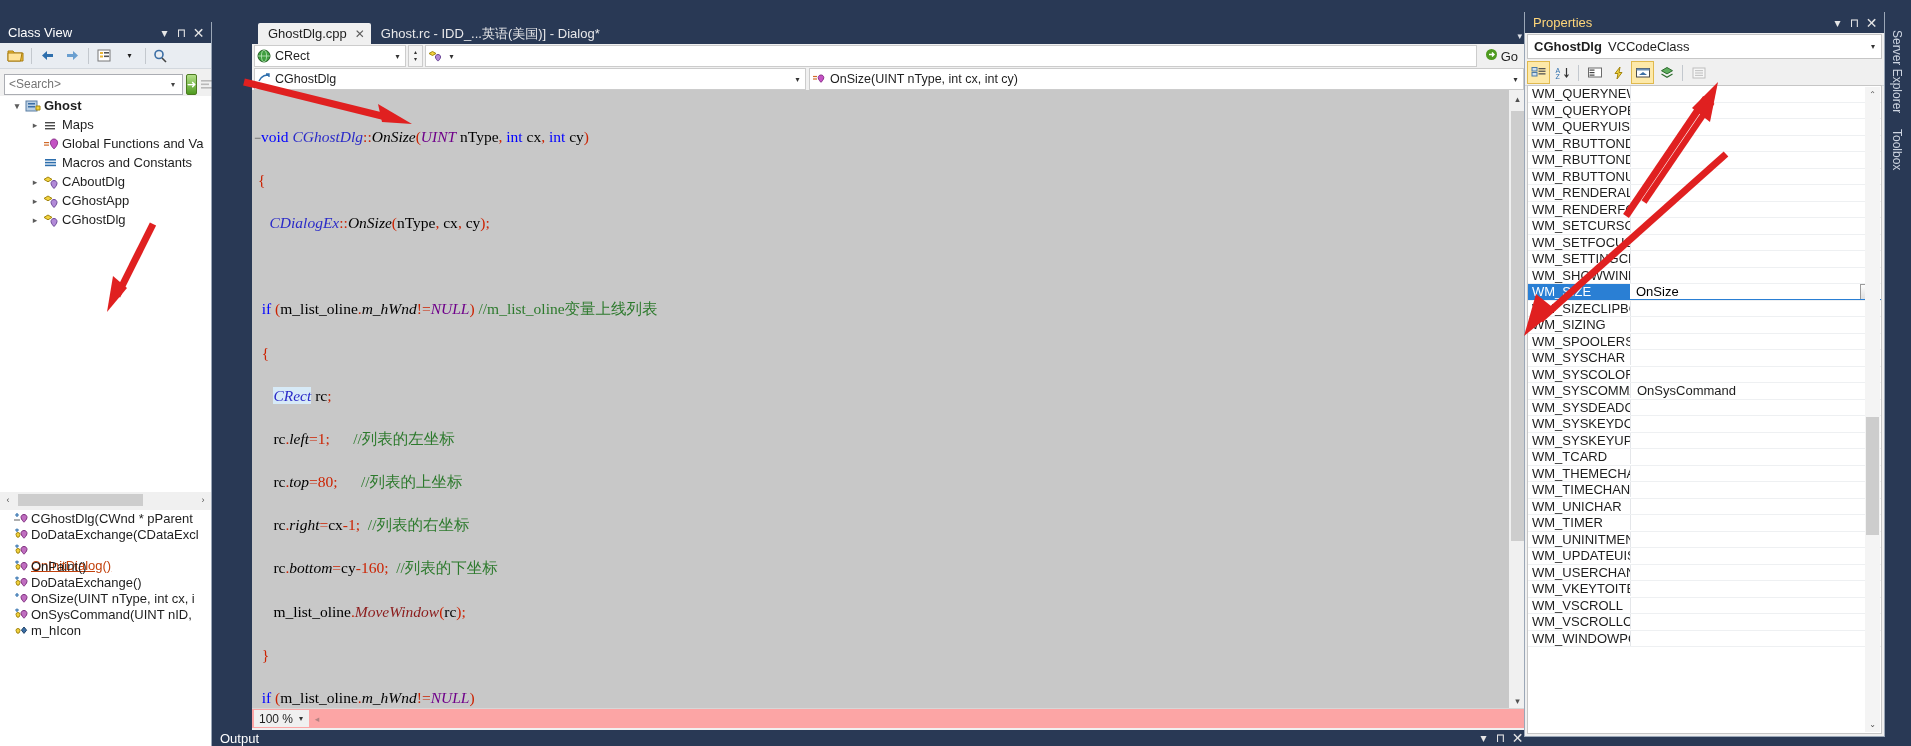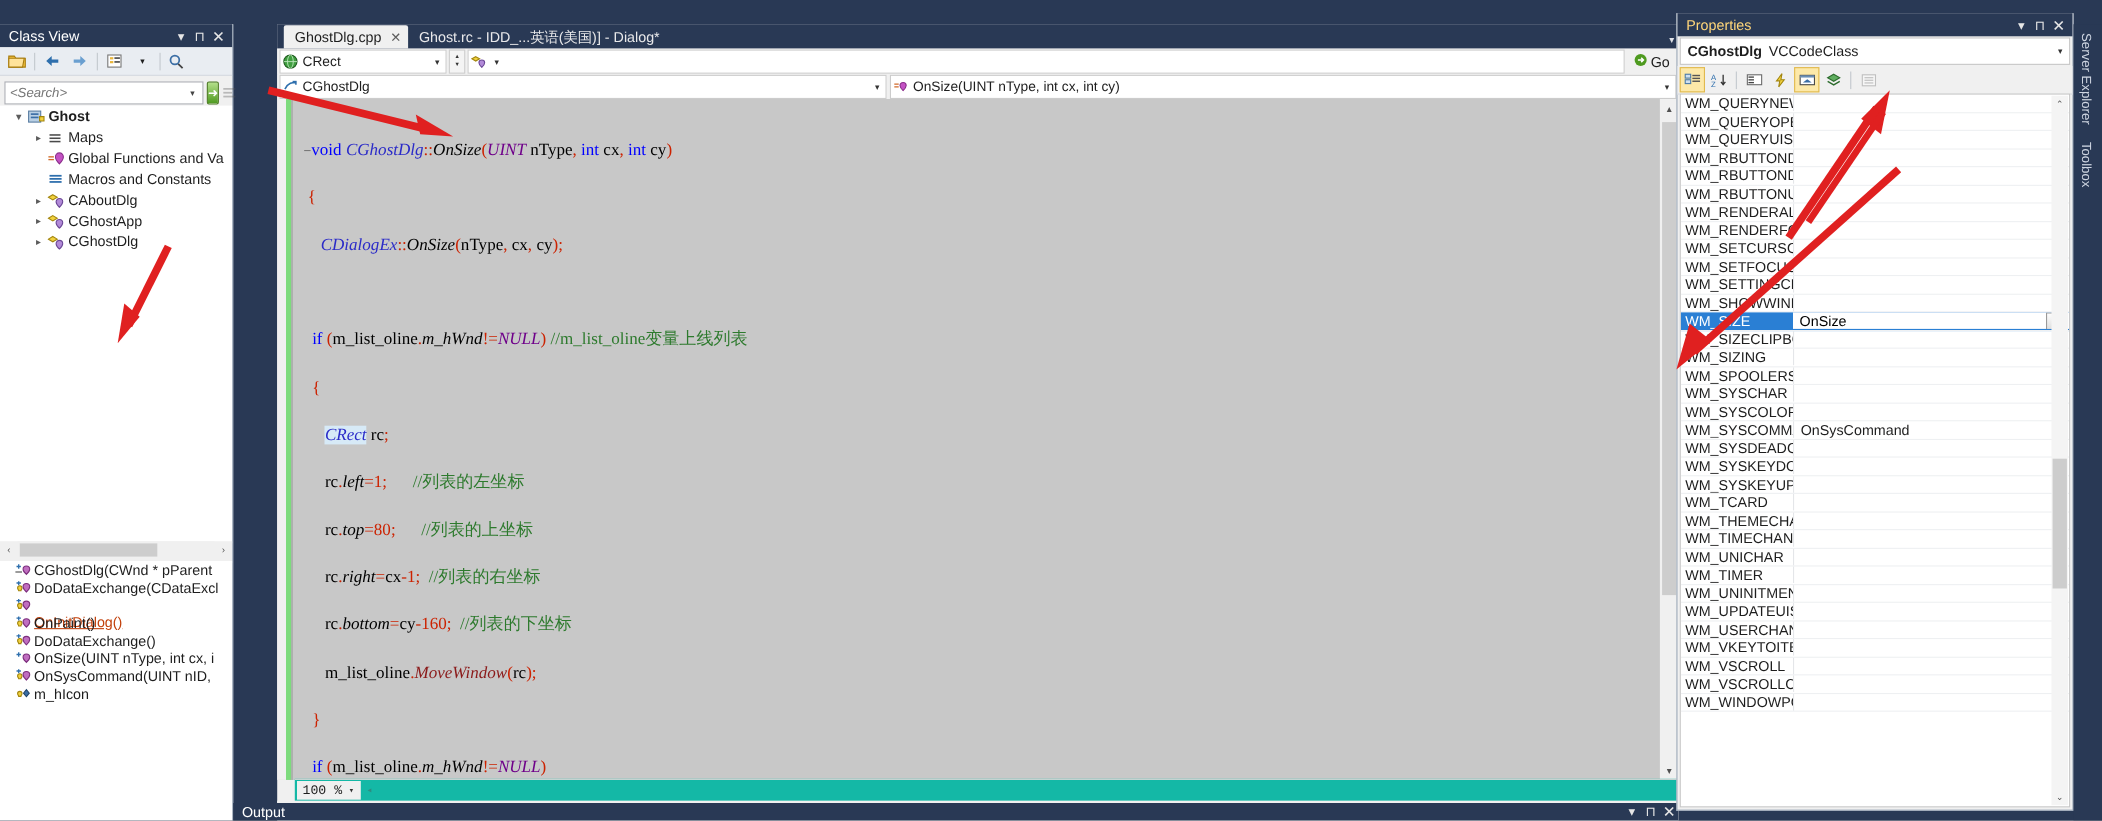--- a/index.html
+++ b/index.html
@@ -25,21 +25,21 @@
     color:#e6e6e6;font-size:12px;line-height:1;cursor:default;}
   .ttl-btn.x{font-size:14px;}
 
   
   #classview{left:0;top:22px;width:211px;height:724px;background:#f5f5f5;border-right:1px solid #9ba7b7;}
   #cv-toolbar{height:25px;display:flex;align-items:center;gap:2px;padding:0 4px;background:#e9edf2;border-bottom:1px solid #d3d8de;}
   .tb-ico{width:21px;height:21px;display:flex;align-items:center;justify-content:center;border:1px solid transparent;border-radius:2px;}
   .tb-sep{width:1px;height:16px;background:#c3c8ce;margin:0 2px;}
   #cv-search{height:26px;display:flex;align-items:center;gap:3px;padding:2px 4px;background:#f0f0f0;border-bottom:1px solid #d3d8de;}
   .search-box{flex:1;height:19px;background:#fff;border:1px solid #abadb3;display:flex;align-items:center;padding:0 2px;}
-  .search-box input{border:0;outline:0;flex:1;font-family:"Liberation Sans",sans-serif;font-size:12px;color:#777;background:transparent;font-style:italic;}
+  .search-box input{border:0;outline:0;flex:1;font-family:"Liberation Sans",sans-serif;font-size:12px;color:#777;background:transparent;}
   .caret-btn{width:14px;text-align:center;color:#444;font-size:8px;}
   .go-btn{width:20px;height:19px;background:linear-gradient(#b4e08a,#4e9a1f);border:1px solid #4b7a20;
           display:flex;align-items:center;justify-content:center;color:#fff;font-size:11px;border-radius:2px;}
   .go-btn2{width:20px;height:19px;display:flex;align-items:center;justify-content:center;opacity:.35;}
   #cv-tree{position:absolute;left:0;top:74px;right:0;height:398px;background:#fff;overflow:hidden;}
   .tnode{display:flex;align-items:center;height:19px;padding-left:4px;white-space:nowrap;font-size:13px;}
   .tnode .exp{width:14px;text-align:center;color:#5c5c5c;font-size:9px;}
   .tnode .ico{width:17px;height:15px;margin-right:3px;display:flex;align-items:center;justify-content:center;}
   .tnode.bold{font-weight:bold;}
   #cv-hscroll{position:absolute;left:0;top:470px;width:211px;height:16px;background:#f0f0f0;display:flex;align-items:center;}
@@ -66,21 +66,21 @@
   .combo .lbl{flex:1;padding-left:2px;font-size:12.5px;white-space:nowrap;overflow:hidden;}
   .combo .dd{width:15px;text-align:center;font-size:8px;color:#333;}
   .spin{width:13px;border:1px solid #ccc;background:#f4f4f4;display:flex;flex-direction:column;align-items:center;justify-content:center;font-size:6px;line-height:7px;color:#333;}
   #nav-type{width:150px;}
   #nav-sig{flex:1;}
   #navbar2{height:21px;display:flex;align-items:stretch;background:#f0f0f0;padding:0 2px 1px 2px;gap:3px;}
   #nav-class{width:550px;}
   #nav-member{flex:1;}
   .go-lbl{display:flex;align-items:center;gap:3px;padding:0 6px;font-size:13px;}
 
-  #codearea{position:absolute;left:0;top:68px;right:0;bottom:37px;background:#c8c8c8;display:flex;}
+  #codearea{position:absolute;left:0;top:68px;right:0;bottom:37px;background:#c8c8c8;display:flex;flex-direction:column;}
   #gutter-margin{width:8px;background:#f0f0f0;}
   #change-bar{width:5px;background:#7ddb7d;}
   #gutter-gap{width:8px;background:#c8c8c8;border-left:1px solid #9e9e9e;}
   #codetext{flex:1;padding:14px 0 0 0;font-family:"Liberation Serif", serif;font-size:15.5px;line-height:21.6px;color:#000;white-space:pre;overflow:hidden;position:relative;}
   #codetext .ln{padding-left:2px;height:21.6px;}
   .kw{color:#0000ff;}
   .cls{color:#2b2bc8;font-style:italic;}
   .fn{color:#000;font-style:italic;}
   .fnb{color:#8b1a1a;font-style:italic;}
   .mac{color:#6f008a;font-style:italic;}
@@ -89,21 +89,21 @@
   .cmt{color:#2d7a2d;}
   .sel{background:#d7eaf7;}
   .opstr{color:#cc2200;}
   .collapse{position:absolute;left:2px;color:#6d6d6d;font-size:12px;font-family:"Liberation Sans",sans-serif;}
 
   #ed-vscroll{position:absolute;right:0;top:68px;bottom:37px;width:17px;background:#f0f0f0;}
   #ed-vscroll .sc-a{height:17px;display:flex;align-items:center;justify-content:center;font-size:9px;color:#505050;}
   #ed-vscroll .vt{position:absolute;top:17px;bottom:17px;left:0;right:0;}
   #ed-vscroll .vthumb{position:absolute;left:2px;top:4px;width:13px;height:430px;background:#cdcdcd;}
 
-  #ed-status{position:absolute;left:16px;right:0;bottom:18px;height:19px;background:#14b8a6;display:flex;align-items:center;border-top:1px solid #d7d7d7;font-family:Liberation Mono, monospace;}
+  #ed-status{position:absolute;left:0;right:0;bottom:18px;height:19px;background:#fca5a5;display:flex;align-items:center;border-top:1px solid #d7d7d7;}
   #zoombox{display:flex;align-items:center;height:17px;margin-left:2px;padding:0 2px;background:#f0f0f0;}
   #zoombox .zv{font-size:12px;padding:0 6px 0 3px;}
   #zoombox .zd{font-size:8px;color:#333;padding-right:4px;}
   #ed-hscroll{position:absolute;left:0;right:0;bottom:0;height:18px;background:#f0f0f0;display:flex;align-items:center;}
 
   
   #outputstrip{position:absolute;left:212px;right:385px;bottom:0;height:16px;background:#293955;color:#fff;display:flex;align-items:center;padding-left:8px;font-size:13px;}
   #outputstrip .ttl{flex:1;}
 
   

